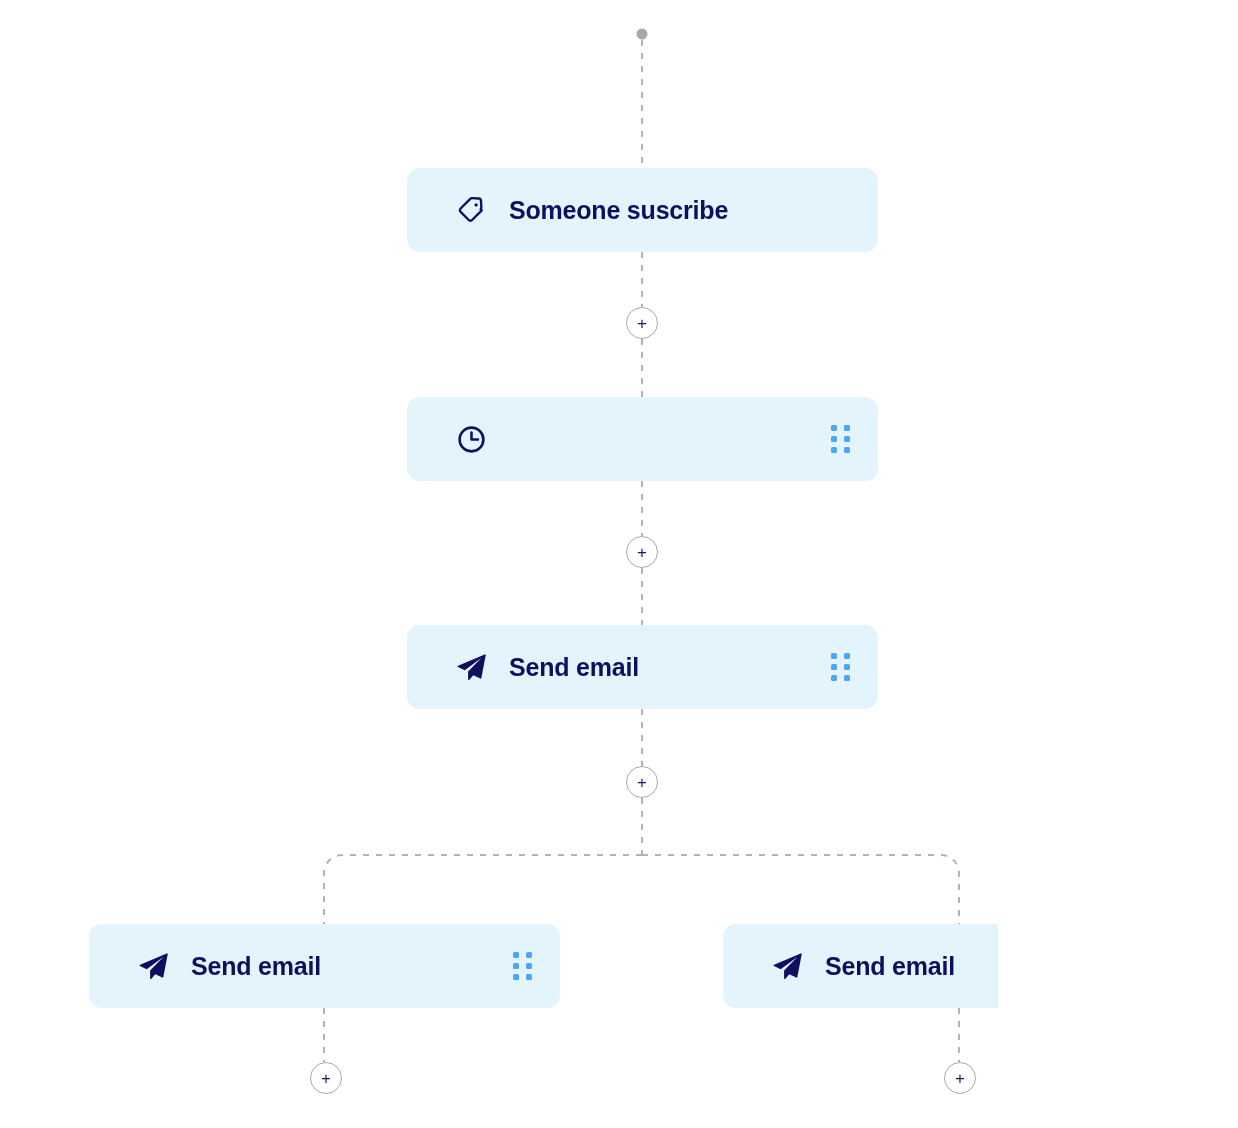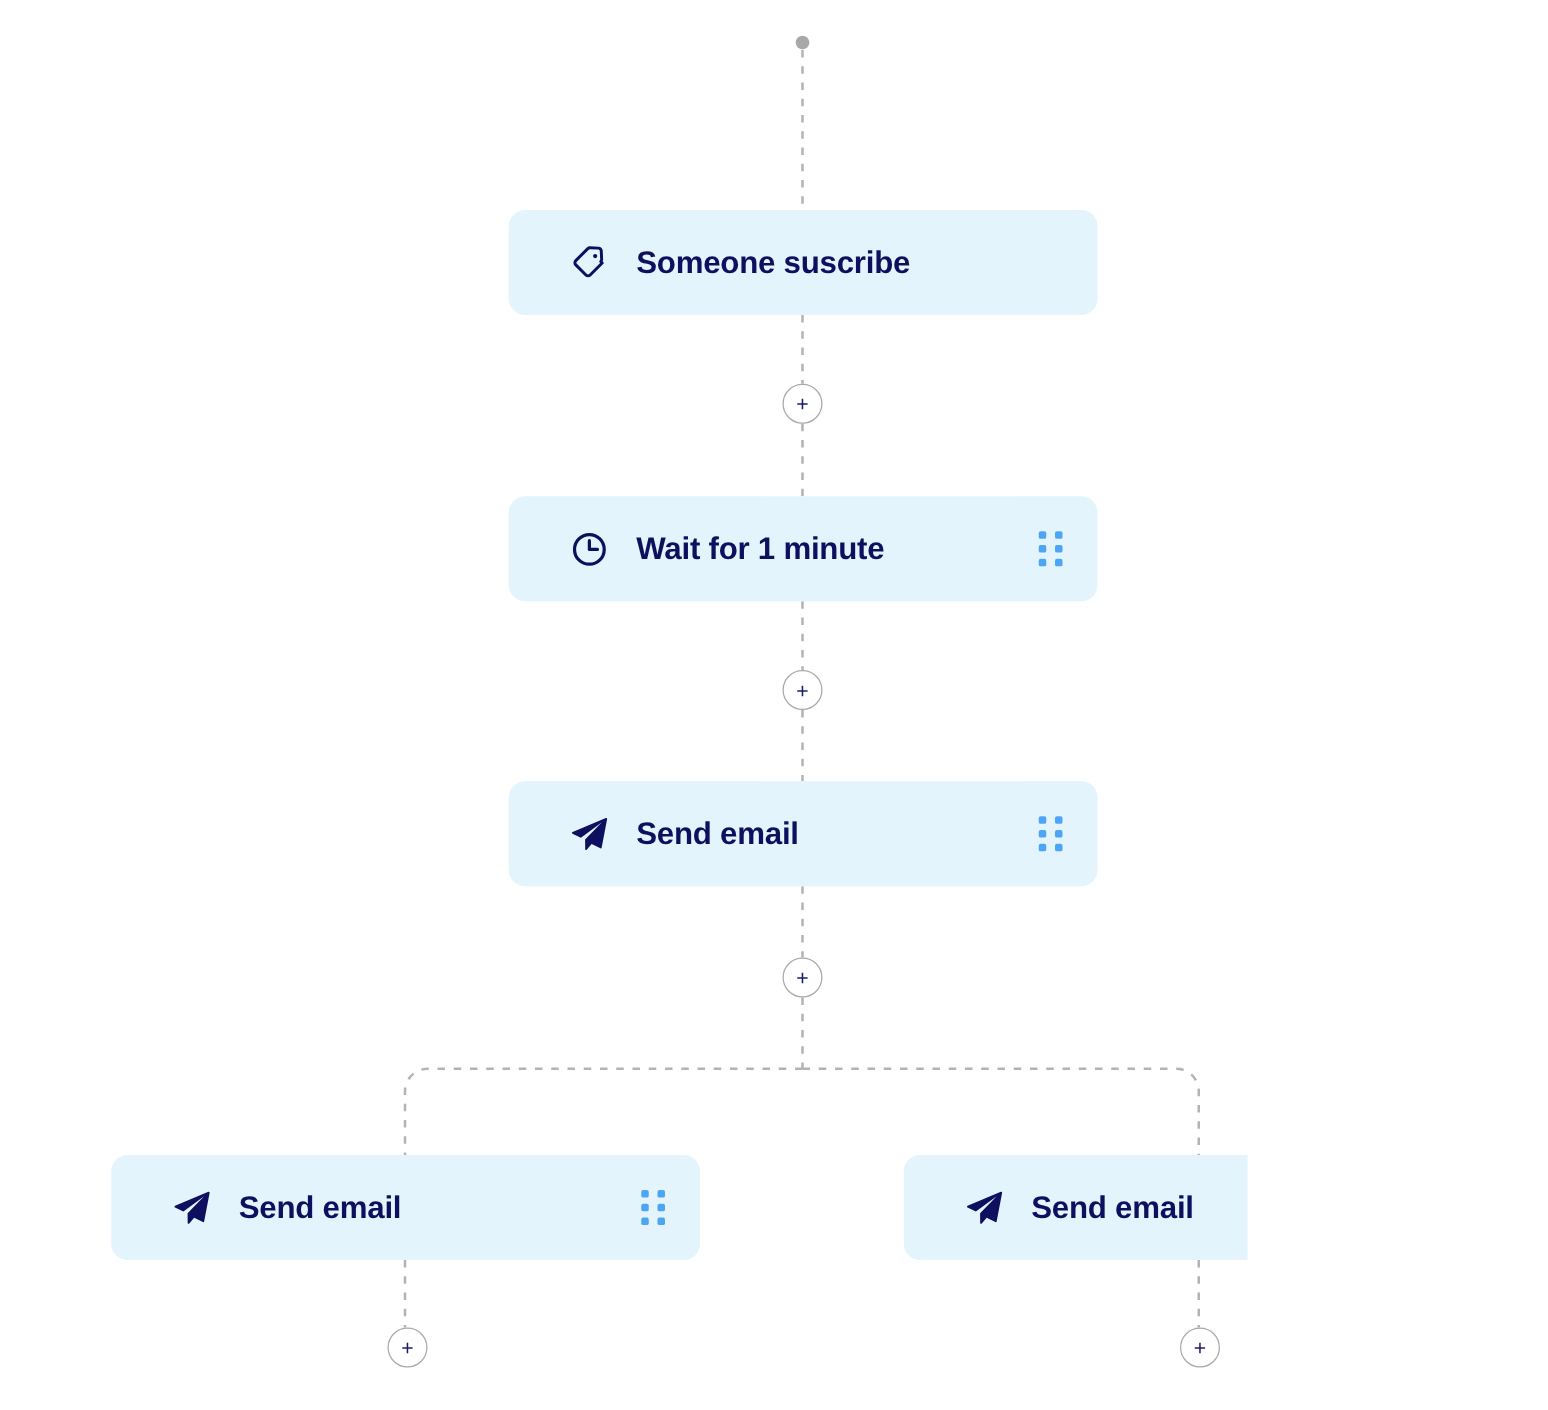--- a/index.html
+++ b/index.html
@@ -133,21 +133,20 @@
     <span class="node-label">Someone suscribe</span>
   </div>
 
   <div class="node" style="left:407px; top:397px; width:471px; height:84px;">
     <span class="node-icon">
       <svg width="31" height="31" viewBox="0 0 24 24" fill="none" stroke="#0f0f5f" stroke-width="2" stroke-linecap="round" stroke-linejoin="round">
         <circle cx="12" cy="12" r="9.2"></circle>
         <path d="M12 6.6 V12 H17"></path>
       </svg>
     </span>
-    <span class="node-label">Wait for 1 minute</span>
     <span class="drag-handle">
       <i></i>
         <i></i>
       <i></i>
         <i></i>
       <i></i>
         <i></i>
     </span>
   </div>
 

